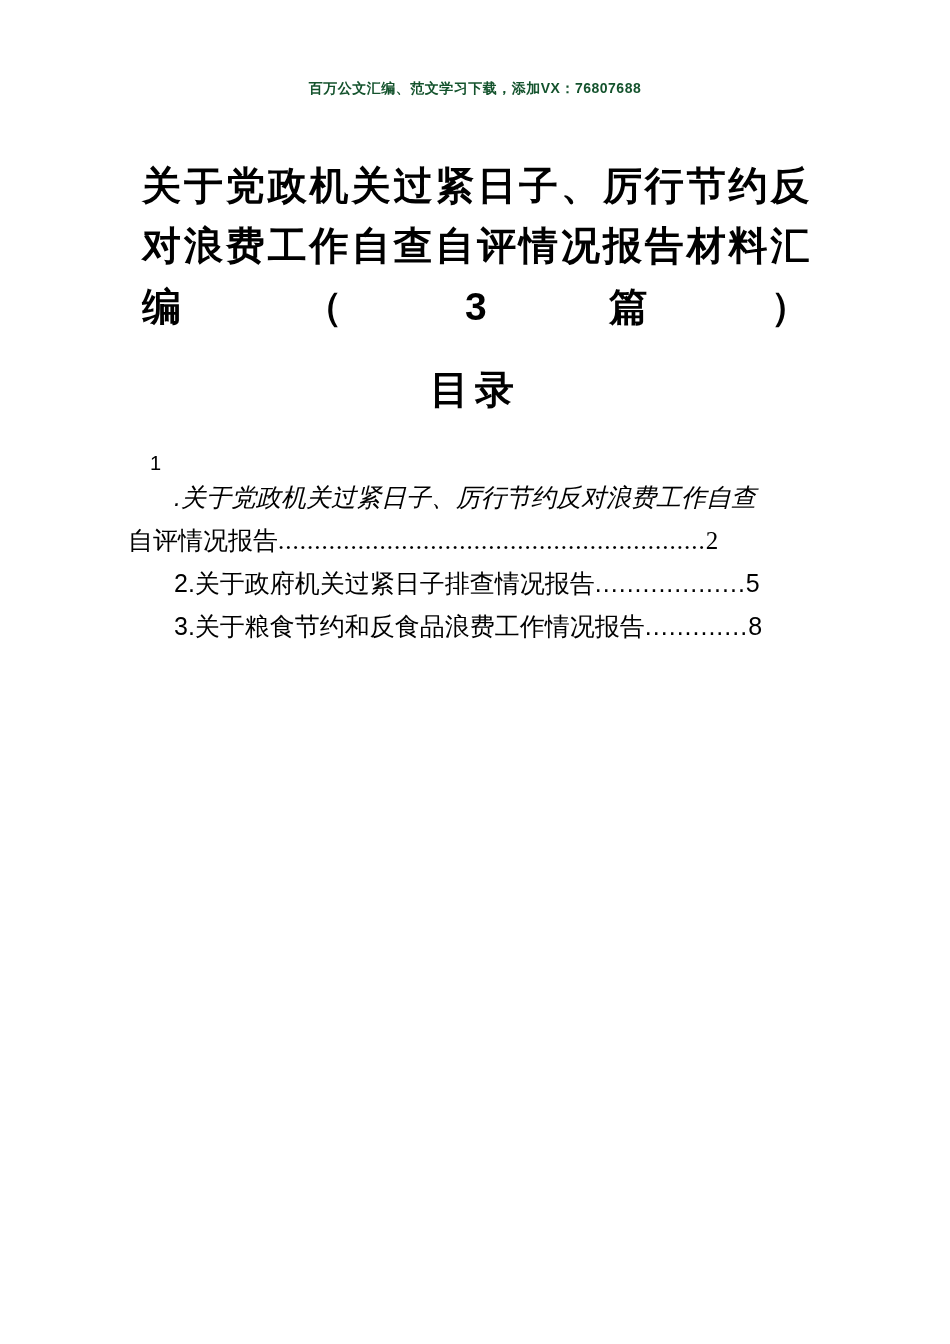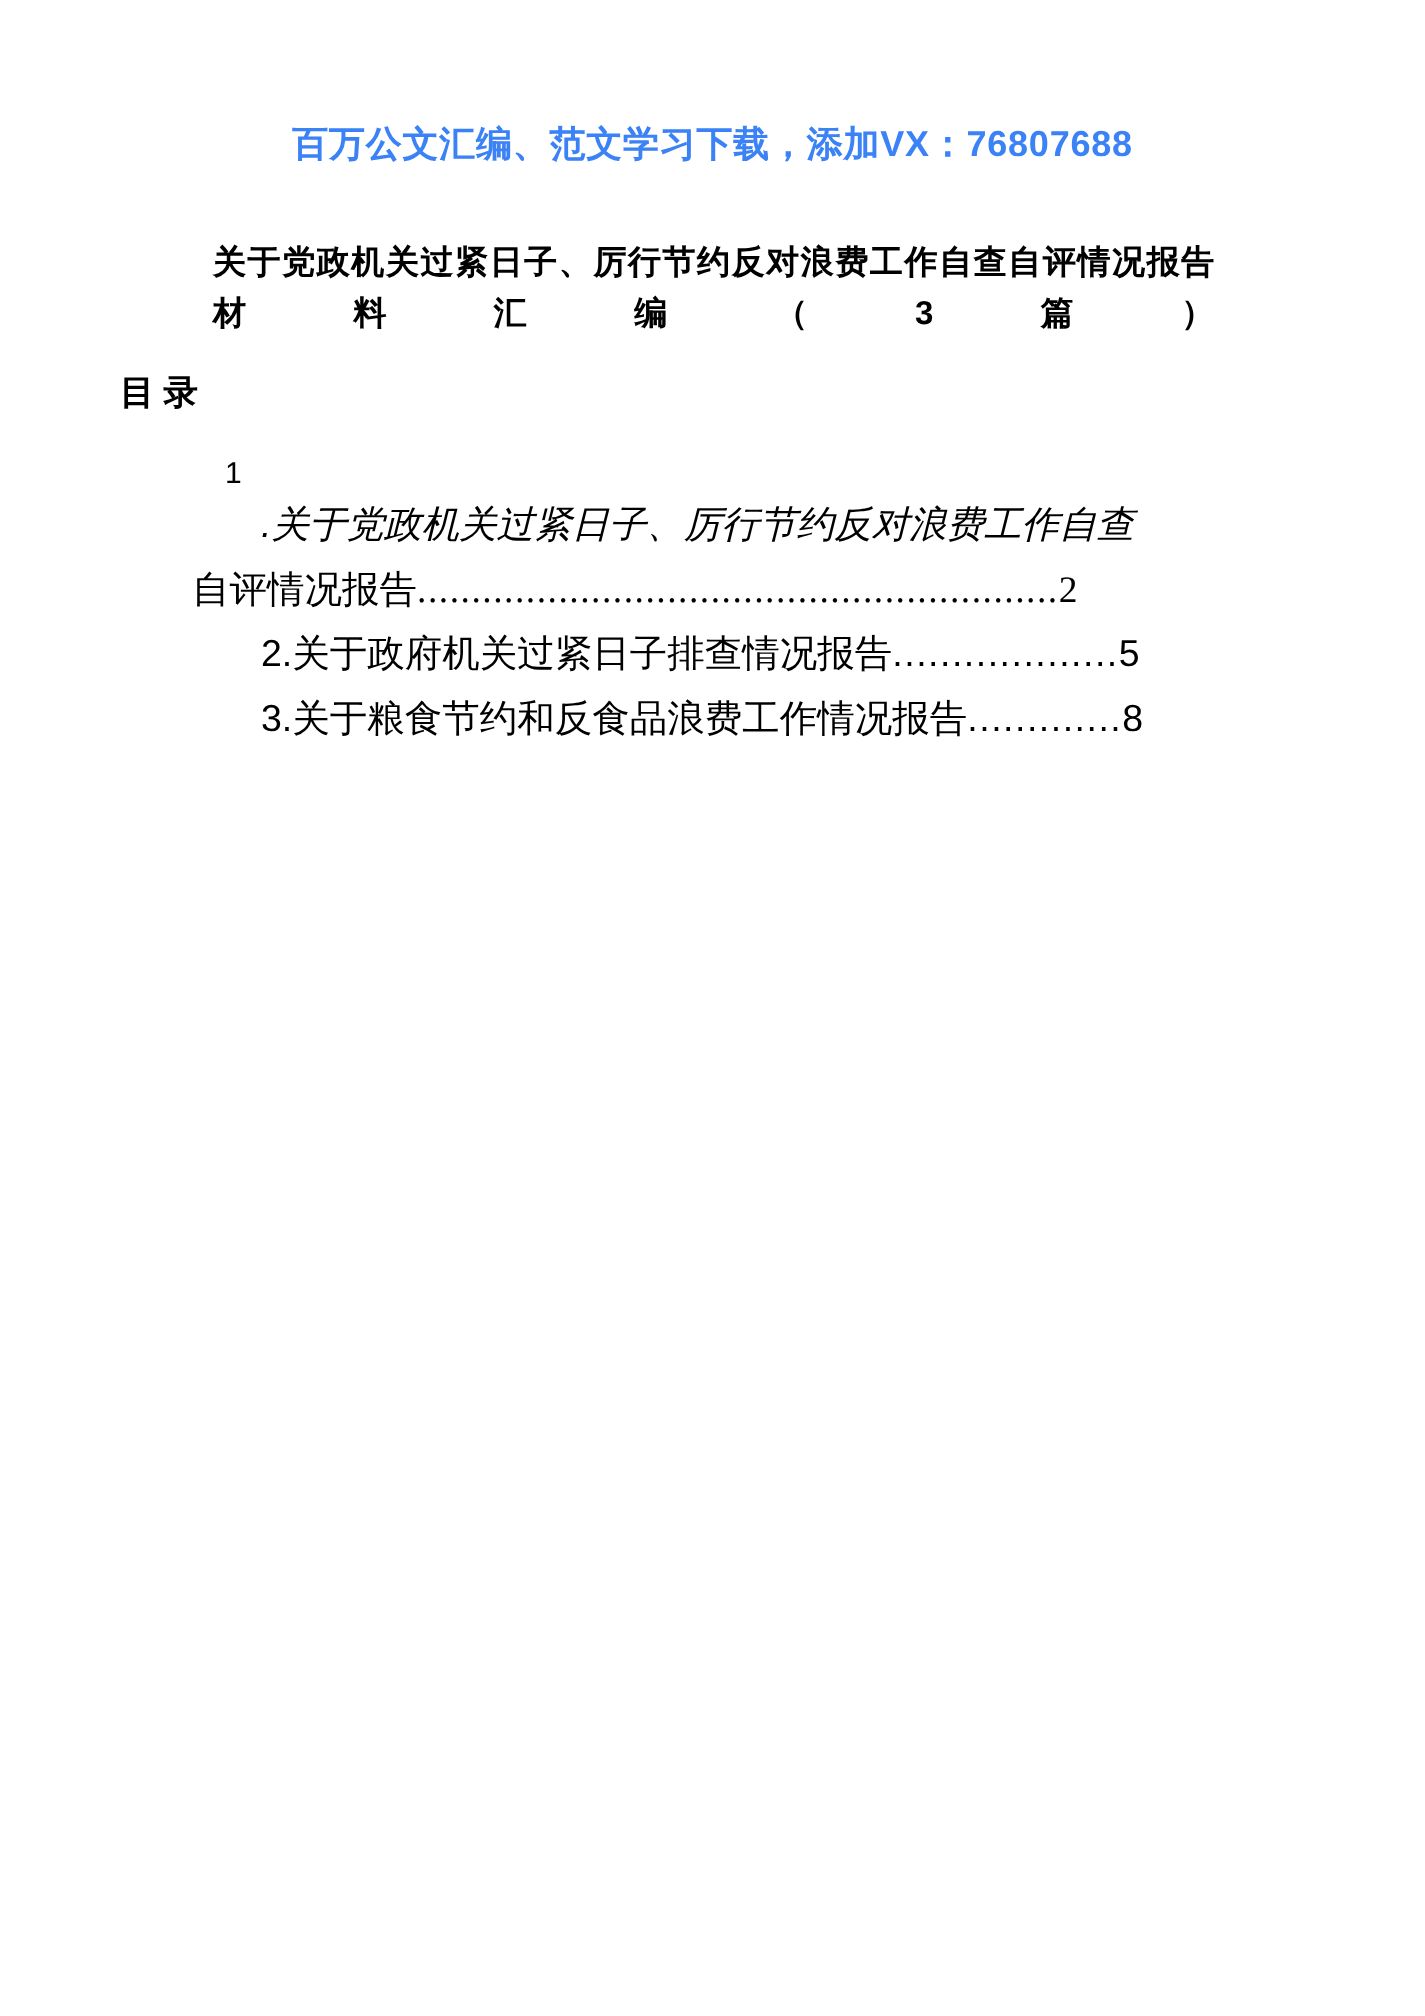--- a/index.html
+++ b/index.html
@@ -19,46 +19,47 @@
   .page {
     width: 950px;
     height: 1344px;
     box-sizing: border-box;
     padding: 0 80px;
     position: relative;
   }
 
   
   .promo-line {
-    color: #3b82f6;
-    font-size: 24px;
+    color: #14532d;
+    font-size: 14px;
     font-weight: bold;
     letter-spacing: 0.5px;
     text-align: center;
     padding-top: 80px;
     white-space: nowrap;
   }
 
   
   .doc-title {
-    margin-top: 46px;
-    font-size: 22px;
+    margin-top: 58px;
+    font-size: 39px;
     font-weight: bold;
     line-height: 1.55;
     text-align: justify;
     text-align-last: justify;
     padding: 0 60px 0 62px;
     letter-spacing: 0.5px;
   }
 
   
   .toc-heading {
     margin-top: 20px;
-    font-size: 23px;
+    font-size: 39px;
     font-weight: bold;
+    text-align: center;
     letter-spacing: 6px;
   }
 
   
   .toc {
     margin-top: 26px;
     font-size: 25px;
     line-height: 1.72;
     padding: 0 48px 0 48px;
   }

